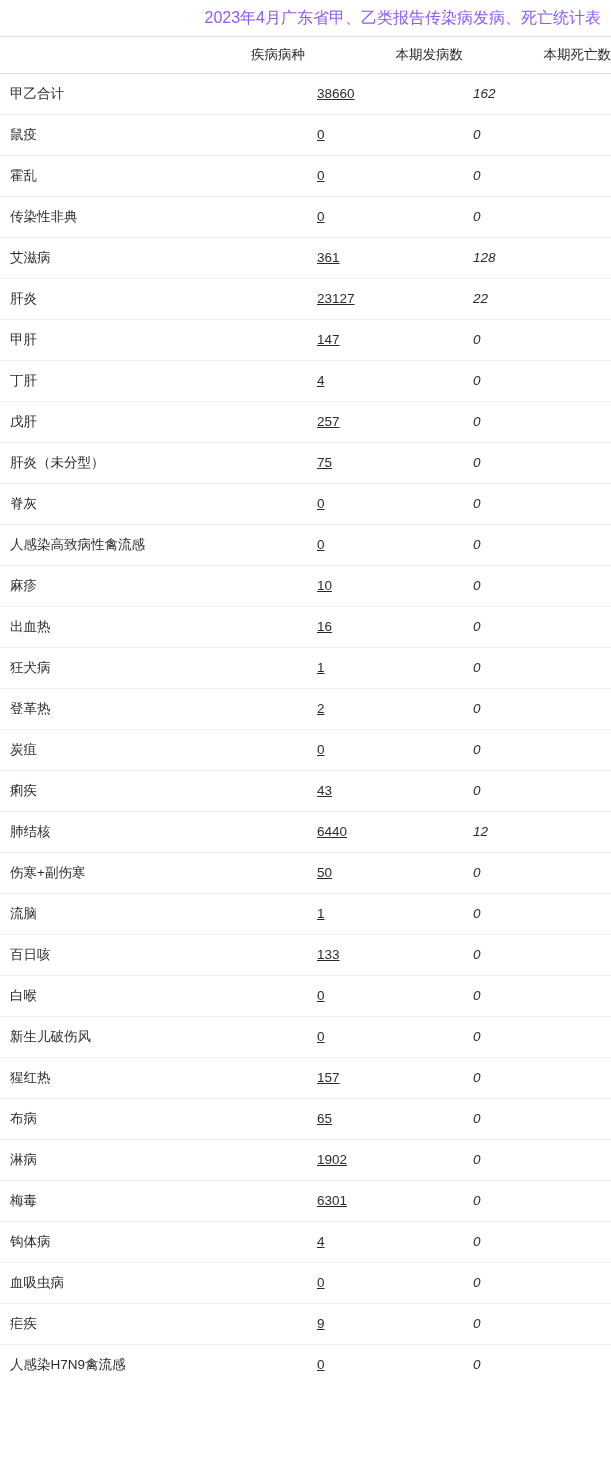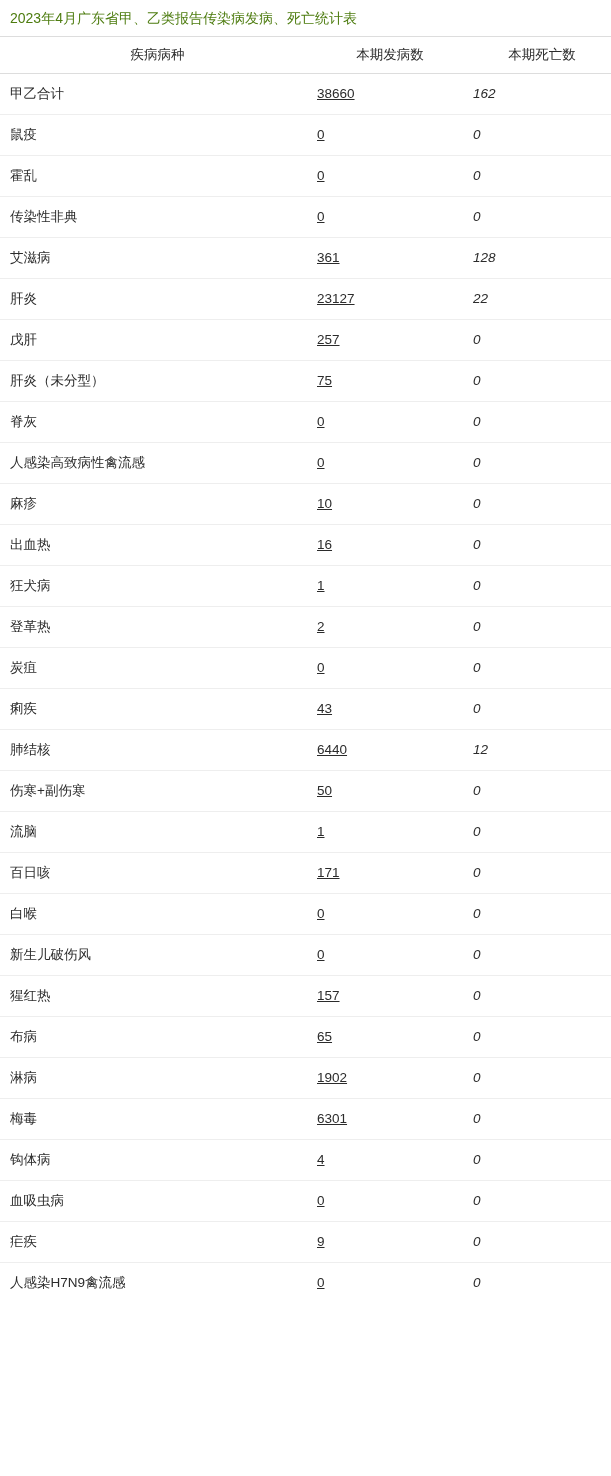--- a/index.html
+++ b/index.html
@@ -11,41 +11,41 @@
     width: 611px;
     font-family: "Liberation Sans", "DejaVu Sans", sans-serif;
     color: #2b2b2b;
     -webkit-font-smoothing: antialiased;
   }
   .page {
     width: 611px;
     box-sizing: border-box;
   }
   .title {
-    text-align: left;
-    font-size: 14px;
+    text-align: right;
+    font-size: 16px;
     line-height: 18px;
-    color: #4d7c0f;
+    color: #8b5cf6;
     padding: 9px 10px 9px 10px;
     font-weight: normal;
     margin: 0;
   }
   table {
     width: 100%;
     border-collapse: collapse;
     table-layout: fixed;
   }
   col.c-name  { width: 305px; }
   col.c-cases { width: 158px; }
   col.c-death { width: 148px; }
 
   thead th {
     font-weight: normal;
     font-size: 13.5px;
-    text-align: center;
+    text-align: right;
     padding: 9px 0 9px 10px;
     border-top: 1px solid #dddddd;
     border-bottom: 1px solid #dddddd;
     color: #2b2b2b;
     white-space: nowrap;
   }
   thead th.cases { padding-left: 12px; }
   thead th.death { padding-left: 10px; }
 
   tbody td {
@@ -106,20 +106,30 @@
           <td class="disease">艾滋病</td>
           <td class="cases">361</td>
           <td class="death">128</td>
         </tr>
         <tr>
           <td class="disease">肝炎</td>
           <td class="cases">23127</td>
           <td class="death">22</td>
         </tr>
         <tr>
+          <td class="disease">甲肝</td>
+          <td class="cases">147</td>
+          <td class="death">0</td>
+        </tr>
+        <tr>
+          <td class="disease">丁肝</td>
+          <td class="cases">4</td>
+          <td class="death">0</td>
+        </tr>
+        <tr>
           <td class="disease">戊肝</td>
           <td class="cases">257</td>
           <td class="death">0</td>
         </tr>
         <tr>
           <td class="disease">肝炎（未分型）</td>
           <td class="cases">75</td>
           <td class="death">0</td>
         </tr>
         <tr>
@@ -172,21 +182,21 @@
           <td class="cases">50</td>
           <td class="death">0</td>
         </tr>
         <tr>
           <td class="disease">流脑</td>
           <td class="cases">1</td>
           <td class="death">0</td>
         </tr>
         <tr>
           <td class="disease">百日咳</td>
-          <td class="cases">171</td>
+          <td class="cases">133</td>
           <td class="death">0</td>
         </tr>
         <tr>
           <td class="disease">白喉</td>
           <td class="cases">0</td>
           <td class="death">0</td>
         </tr>
         <tr>
           <td class="disease">新生儿破伤风</td>
           <td class="cases">0</td>

